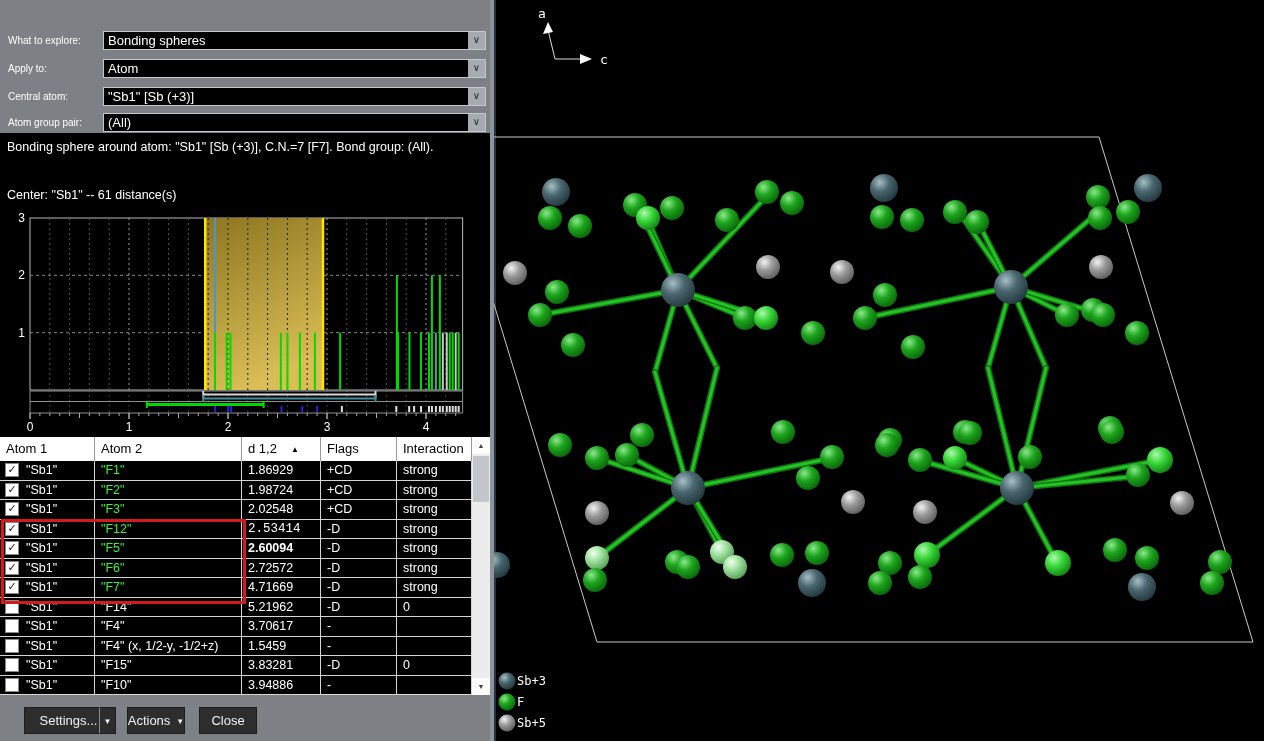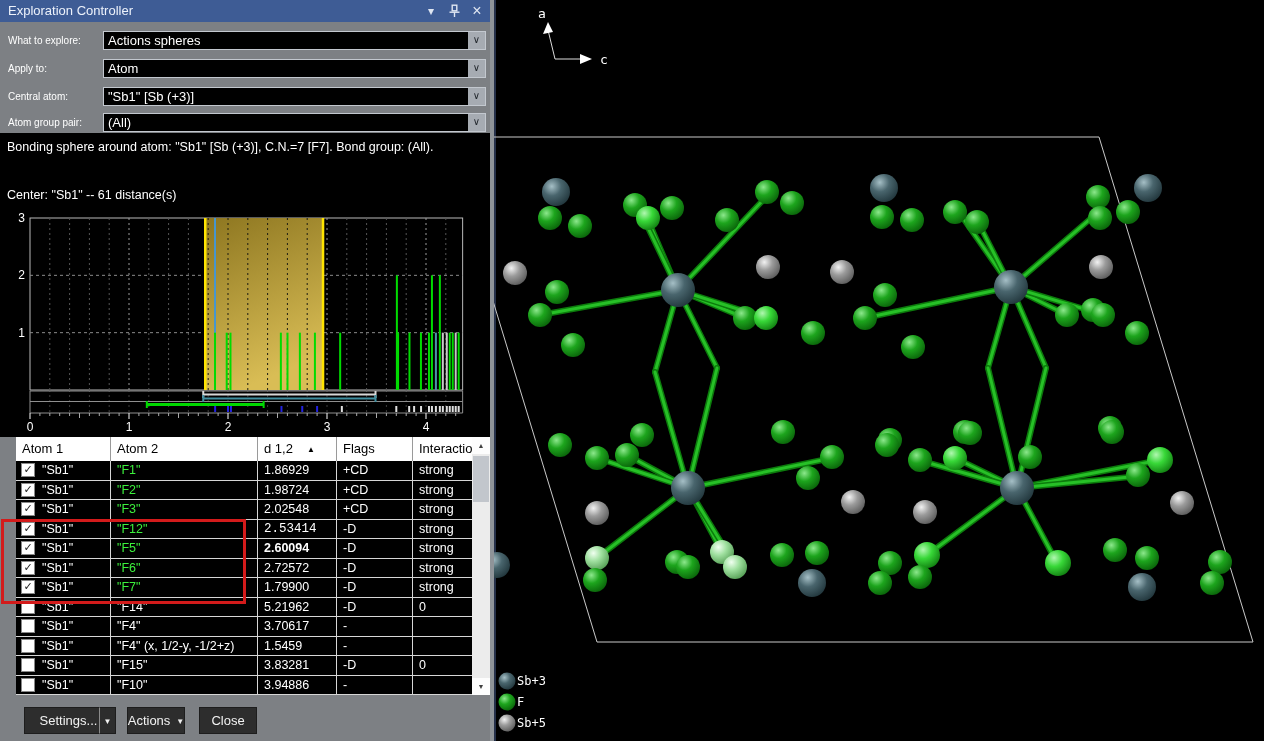--- a/index.html
+++ b/index.html
@@ -18,21 +18,21 @@
          color:#fff;font-size:13px;line-height:17px;padding-left:4px;box-sizing:border-box}
   .combo .chev{position:absolute;right:0;top:0;width:17px;height:17px;background:#a6abb2;color:#23282e;
                font-size:10px;text-align:center;line-height:16px}
 
   .info-area{position:absolute;left:0;top:133px;width:490px;height:304px;background:#000;color:#fff}
   .info-line1{position:absolute;left:7px;top:7px;font-size:12.5px}
   .info-line2{position:absolute;left:7px;top:55px;font-size:12.5px}
   #histogram{position:absolute;left:0;top:77px}
 
   
-  .tbl{position:absolute;left:16px;top:437px;width:520px}
+  .tbl{position:absolute;left:0;top:437px;width:520px}
   .tbl-head{display:flex;background:#fff;color:#000;height:24px;font-size:13px}
   .hcell{box-sizing:border-box;border-right:1px solid #9a9a9a;padding:4px 0 0 6px;position:relative}
   .sort-arrow{font-size:8px;margin-left:14px;position:relative;top:-1px}
   .tbl-body{background:#000}
   .trow{display:flex;height:19.5px;box-sizing:border-box}
   .tcell{box-sizing:border-box;border-right:1px solid #d6d6d6;border-bottom:1px solid #d6d6d6;
          color:#fff;font-size:12.5px;line-height:18px;padding-left:6px;white-space:nowrap;overflow:hidden}
   .tcell.first{display:flex;align-items:center;gap:7px;padding-left:5px}
   .cbx{width:12px;height:12px;background:#fff;border:1px solid #888;flex:0 0 auto;
        font-size:11px;line-height:11px;text-align:center;color:#1a1a1a}
@@ -54,40 +54,24 @@
   .splitter{position:absolute;left:490px;top:0;width:4px;height:741px;background:#8f9499}
   .view-edge{position:absolute;left:494px;top:0;width:2px;height:741px;background:#26314a}
   #scene{position:absolute;left:494px;top:0}
   text{user-select:none}
 </style>
 </head>
 <body>
 
 <div class="left-panel">
 
-  <div class="titlebar">
-    <span>Exploration Controller</span>
-    <div class="tb-icons">
-      <span class="tb-ic">▾</span>
-      <span class="tb-ic">
-        <svg width="13" height="14" viewBox="0 0 13 14">
-            <g stroke="#dfe6f2" stroke-width="1.4" fill="none">
-          <rect x="4.2" y="1.2" width="4.6" height="5.6"></rect>
-          <line x1="1.5" y1="8.2" x2="11.5" y2="8.2"></line>
-          <line x1="6.5" y1="8.2" x2="6.5" y2="13"></line>
-        </g>
-          </svg>
-      </span>
-      <span class="tb-ic" style="font-size:16px">×</span>
-    </div>
-  </div>
 
   <div class="form-label" style="top:31px">What to explore:</div>
   <div class="combo" style="top:31px">
-    <span>Actions spheres</span>
+    <span>Bonding spheres</span>
     <span class="chev">∨</span>
   </div>
 
   <div class="form-label" style="top:59px">Apply to:</div>
   <div class="combo" style="top:59px">
     <span>Atom</span>
     <span class="chev">∨</span>
   </div>
 
   <div class="form-label" style="top:87px">Central atom:</div>
@@ -347,21 +331,21 @@
           <div class="tcell" style="width: 79px;">2.72572</div>
           <div class="tcell" style="width: 76px;">-D</div>
           <div class="tcell" style="width: 75px;">strong</div>
         </div>
         <div class="trow">
           <div class="tcell first" style="width: 95px;">
             <div class="cbx">✓</div>
             <span>"Sb1"</span>
           </div>
           <div class="tcell green" style="width: 147px;">"F7"</div>
-          <div class="tcell" style="width: 79px;">1.79900</div>
+          <div class="tcell" style="width: 79px;">4.71669</div>
           <div class="tcell" style="width: 76px;">-D</div>
           <div class="tcell" style="width: 75px;">strong</div>
         </div>
         <div class="trow">
           <div class="tcell first" style="width: 95px;">
             <div class="cbx"></div>
             <span>"Sb1"</span>
           </div>
           <div class="tcell" style="width: 147px;">"F14"</div>
           <div class="tcell" style="width: 79px;">5.21962</div>

